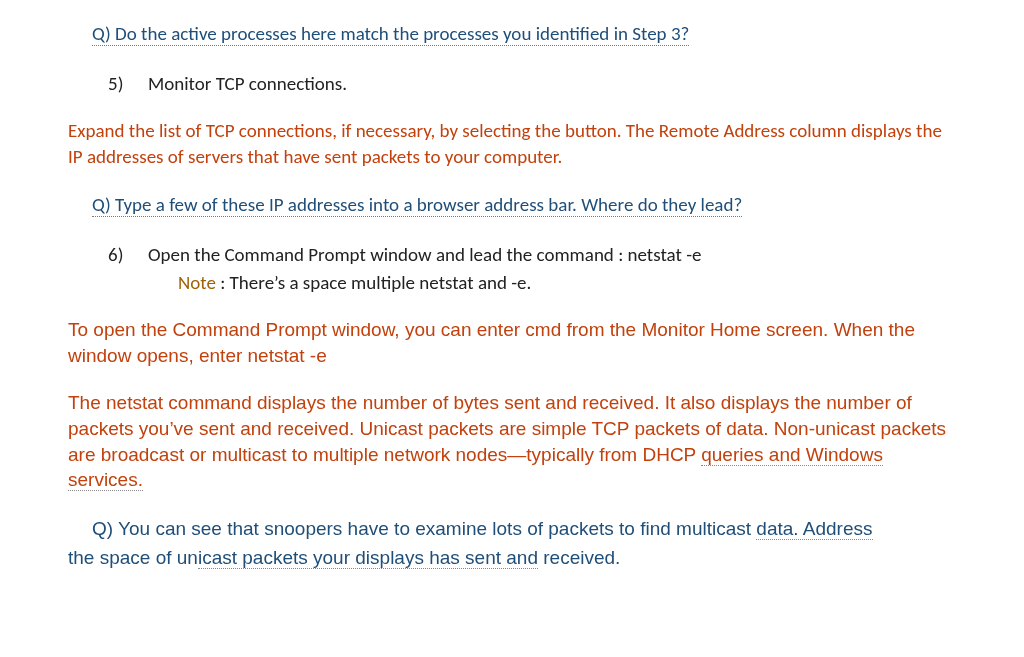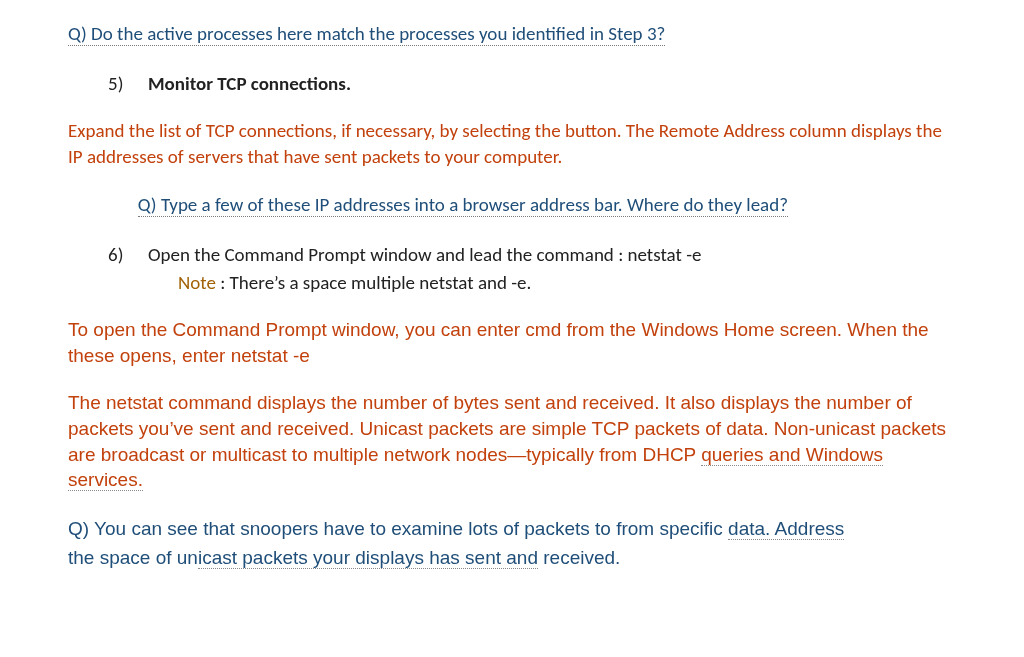--- a/index.html
+++ b/index.html
@@ -16,20 +16,21 @@
     height: 657px;
     box-sizing: border-box;
     padding: 20px 68px 0 68px;
     position: relative;
   }
   .question {
     color: #1F4E79; 
     border-bottom: 1px dotted #7a7a7a;
     display: inline;
     line-height: 1.5;
+    margin-left: 24px;
   }
   .question-block { margin: 0 0 22px 0; }
   .numbered-item {
     display: flex;
     margin: 0 0 22px 40px;
     font-weight: 400;
     color: #222;
   }
   .numbered-item .num {
     min-width: 40px;
@@ -53,45 +54,45 @@
 <body>
 
 <div class="page">
 
   <div class="question-block">
     <span class="question">Q) Do the active processes here match the processes you identified in Step 3?</span>
   </div>
 
   <div class="numbered-item bold" style="font-family: Calibri, Arial, sans-serif;">
     <div class="num">5)</div>
-    <div class="content" style="font-weight:700;">Monitor TCP connections.</div>
+    <div class="content" style="font-weight:400;">Monitor TCP connections.</div>
   </div>
 
   <div class="para" style="font-family: Calibri, Arial, sans-serif;">Expand the list of TCP connections, if necessary, by selecting the button. The Remote Address column displays the IP addresses of servers that have sent packets to your computer.</div>
 
-  <div class="question-block" style="max-width:720px;text-align:right;">
+  <div class="question-block" style="max-width:720px;">
     <span class="question">Q) Type a few of these IP addresses into a browser address bar. Where do they lead?</span>
   </div>
 
   <div class="numbered-item" style="font-family: Calibri, Arial, sans-serif;">
     <div class="num">6)</div>
     <div class="content">
       <span>Open the Command Prompt window and lead the command : netstat -e</span>
       <div class="note-line">
         <span class="note-label">Note</span><span> : There’s a space multiple netstat and -e.</span>
       </div>
     </div>
   </div>
 
-  <div class="para serif">To open the Command Prompt window, you can enter cmd from the Windows Home screen. When the these opens, enter netstat -e</div>
+  <div class="para serif">To open the Command Prompt window, you can enter cmd from the Monitor Home screen. When the window opens, enter netstat -e</div>
 
   <div class="para serif">
     <span>The netstat command displays the number of bytes sent and received. It also displays the number of packets you’ve sent and received. Unicast packets are simple TCP packets of data. Non-unicast packets are broadcast or multicast to multiple network nodes—typically from DHCP </span><span class="dotted-segment">queries and Windows services.</span>
   </div>
 
   <div class="question-block serif" style="margin-bottom:0;">
     <span class="question serif" style="border-bottom:none;">
-      <span>Q) You can see that snoopers have to examine lots of packets to from specific </span><span class="dotted-segment">data. Address </span><br>
+      <span>Q) You can see that snoopers have to examine lots of packets to find multicast </span><span class="dotted-segment">data. Address </span><br>
       <span>the space of un</span><span class="dotted-segment">icast packets your displays has sent and</span><span> received.</span>
     </span>
   </div>
 
 </div>
 
 </body></html>

